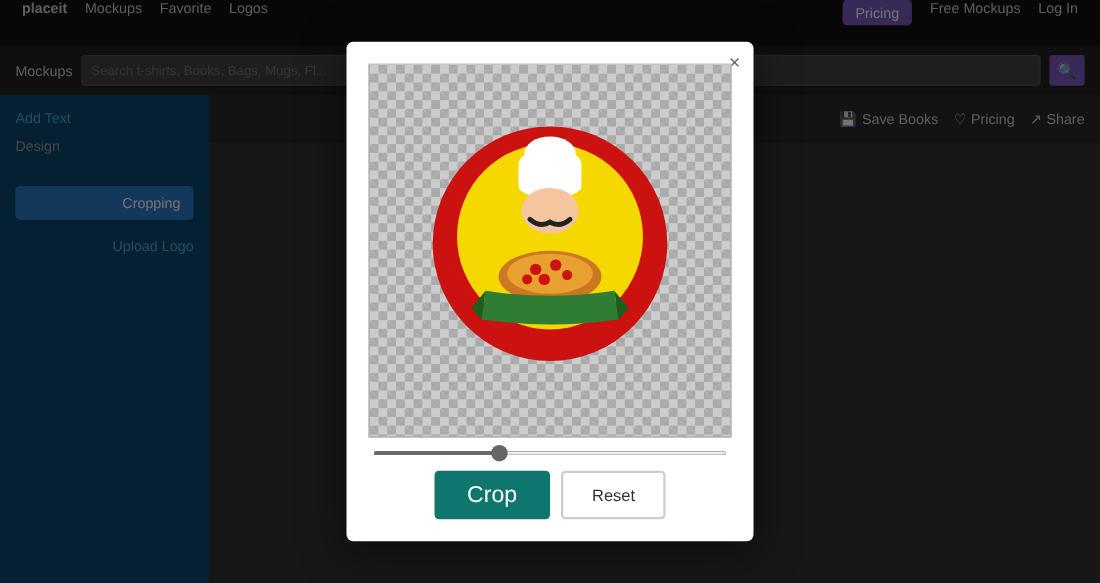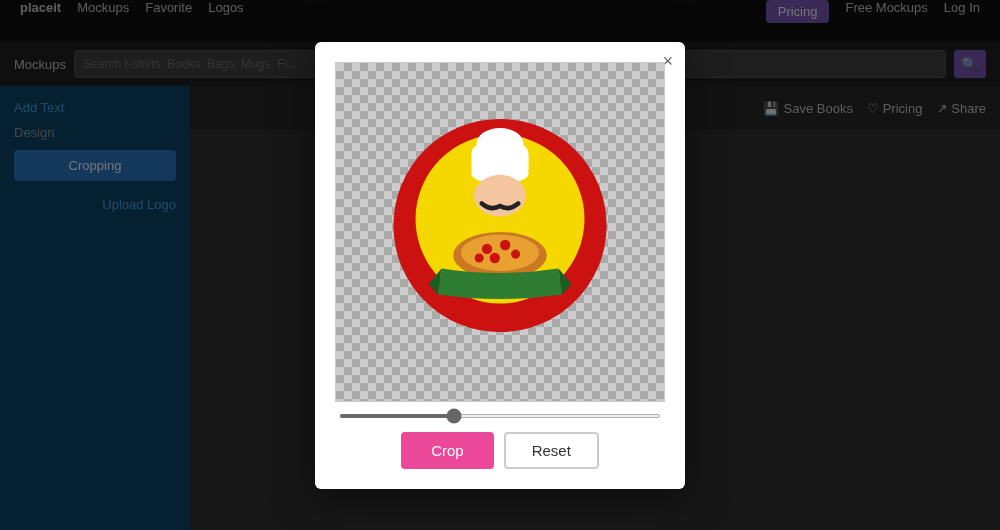--- a/index.html
+++ b/index.html
@@ -109,22 +109,23 @@
     .sidebar-design-label {
       color: #999;
       font-size: 13px;
     }
     .sidebar-cropping-btn {
       background: #2d7dca;
       color: #fff;
       padding: 8px 12px;
       border-radius: 4px;
       font-size: 13px;
-      text-align: center;
-      cursor: pointer;
+      text-align: right;
+      cursor: pointer;
+      margin-top: 19px;
     }
     .sidebar-upload-btn {
       color: #4ea6e6;
       font-size: 13px;
       cursor: pointer;
       margin-top: 6px;
       text-align: right;
     }
 
     
@@ -231,26 +232,26 @@
     }
 
     
     .modal-buttons {
       display: flex;
       gap: 10px;
       justify-content: center;
       padding-top: 10px;
     }
     .btn-crop {
-      background: #ec4899;
+      background: #0f766e;
       color: #fff;
       border: none;
       padding: 10px 30px;
       border-radius: 4px;
-      font-size: 15px;
+      font-size: 21px;
       cursor: pointer;
     }
     .btn-reset {
       background: #fff;
       color: #333;
       border: 2px solid #ccc;
       padding: 2px 26px;
       border-radius: 4px;
       font-size: 15px;
       cursor: pointer;

